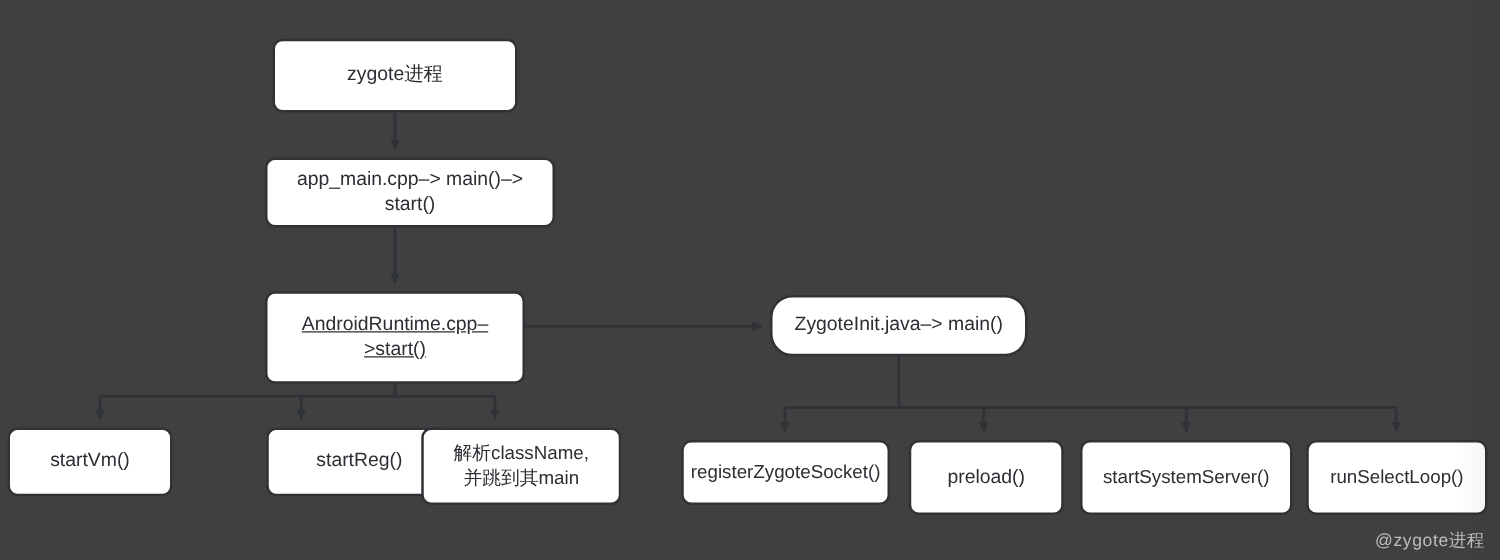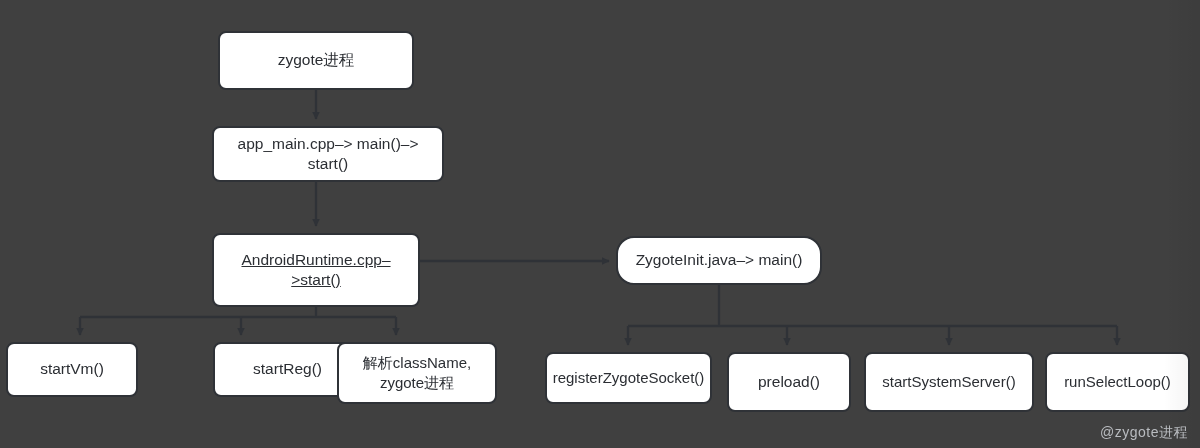--- a/index.html
+++ b/index.html
@@ -98,21 +98,21 @@
 
   <div class="node" style="left:212px; top:233px; width:208px; height:74px;text-decoration:underline;">AndroidRuntime.cpp–&gt;start()</div>
 
   <div class="node" style="left:616px; top:236px; width:206px; height:49px;border-radius:18px;">ZygoteInit.java–&gt; main()</div>
 
   <div class="node" style="left:6px; top:342px; width:132px; height:55px;">startVm()</div>
 
   <div class="node" style="left:167px; top:342px; width:149px; height:55px;margin-left:46px;">startReg()</div>
 
   <div class="node small" style="left:337px; top:342px; width:160px; height:62px;">解析className,
-zygote进程</div>
+并跳到其main</div>
 
   <div class="node small" style="left:545px; top:352px; width:167px; height:52px;">registerZygoteSocket()</div>
 
   <div class="node" style="left:727px; top:352px; width:124px; height:60px;">preload()</div>
 
   <div class="node small" style="left:864px; top:352px; width:170px; height:60px;">startSystemServer()</div>
 
   <div class="node small" style="left:1045px; top:352px; width:145px; height:60px;">runSelectLoop()</div>
 
   <div id="right-edge-band"></div>

